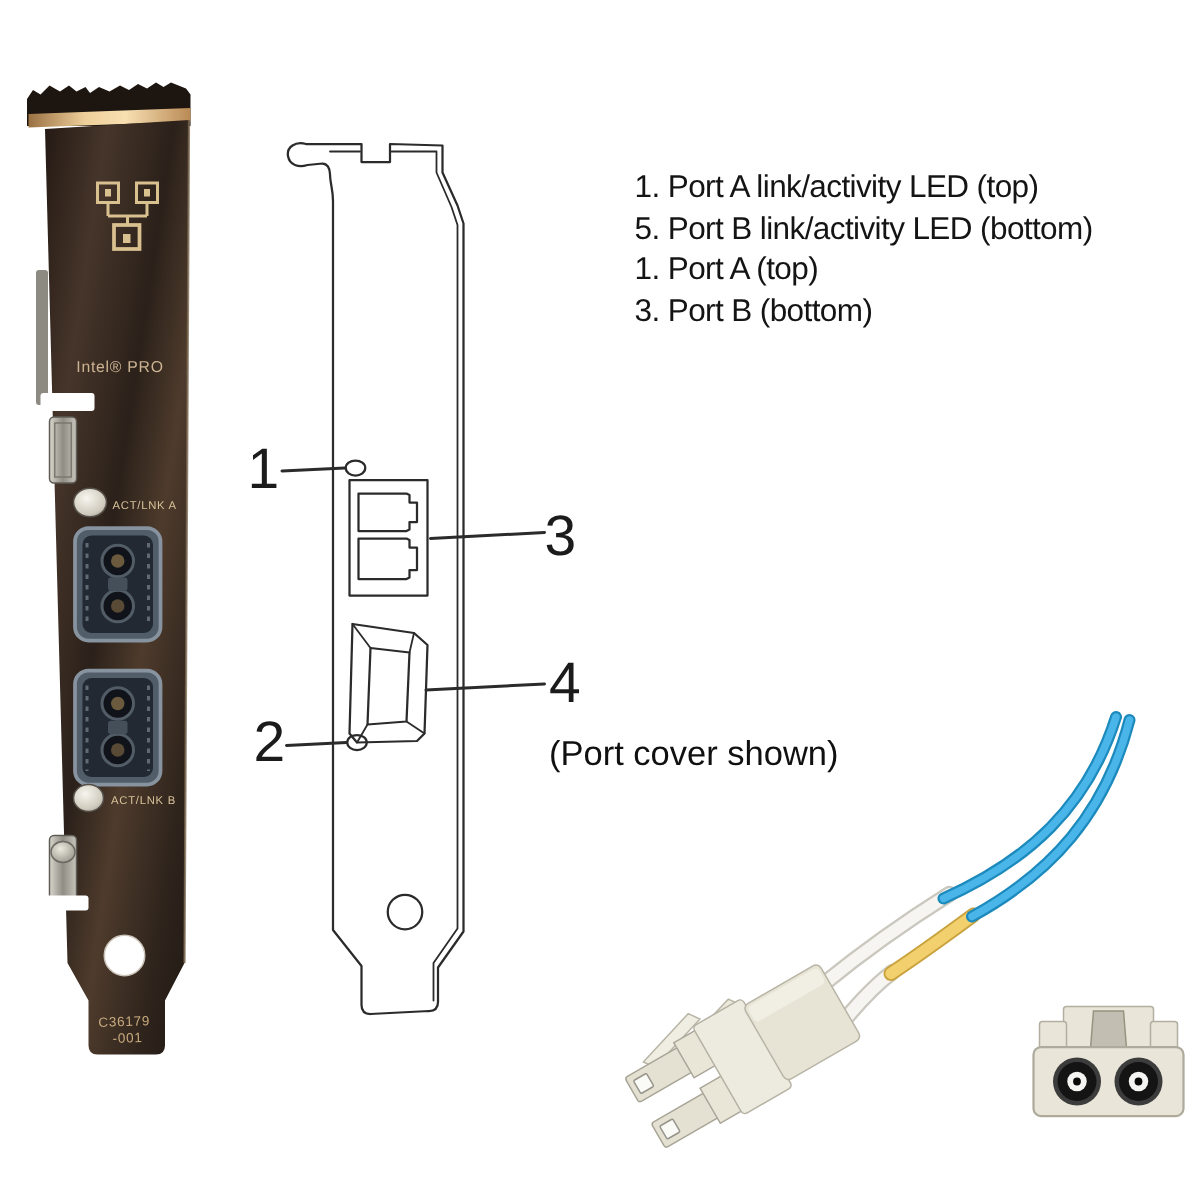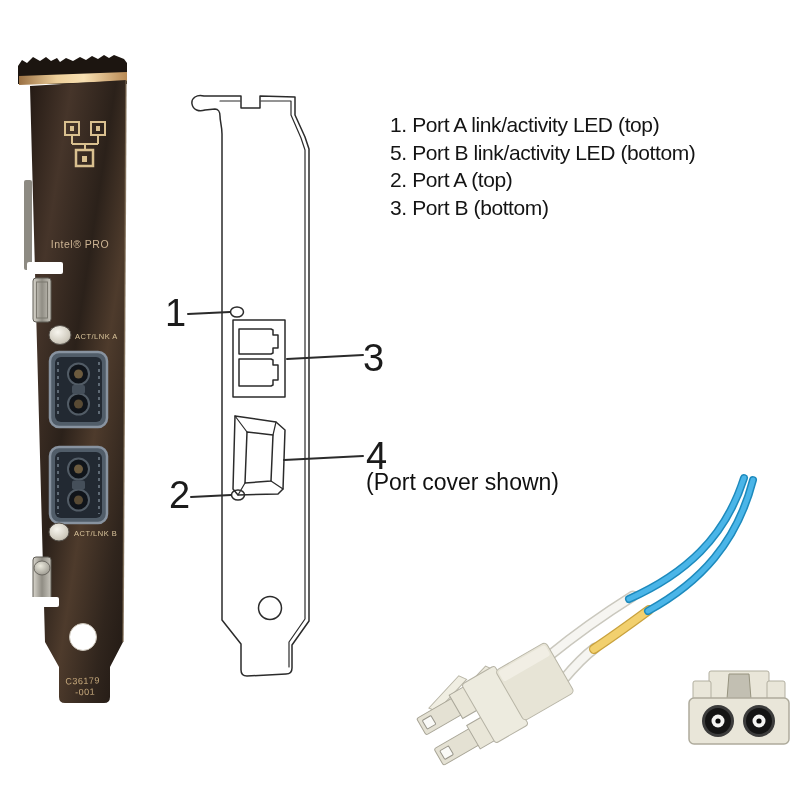--- a/index.html
+++ b/index.html
@@ -1,22 +1,22 @@
 <!DOCTYPE html>
 <html><head>
 <meta charset="utf-8">
 <style>
   html,body{margin:0;padding:0;background:#ffffff;}
   #stage{position:relative;width:800px;height:800px;background:#ffffff;overflow:hidden;
          font-family:"Liberation Sans",sans-serif;}
   .abs{position:absolute;}
   .callout-num{position:absolute;font-size:38px;font-weight:400;color:#1b1b1b;line-height:1;}
-  #legend{position:absolute;left:390px;top:111px;font-size:21px;line-height:27.5px;
+  #legend{position:absolute;left:423px;top:111px;font-size:21px;line-height:27.5px;
           letter-spacing:-0.4px;color:#141414;}
-  #port-cover-note{position:absolute;left:366px;top:470px;font-size:23px;color:#101010;line-height:1.1;}
+  #port-cover-note{position:absolute;left:366px;top:490px;font-size:23px;color:#101010;line-height:1.1;}
   svg{display:block;}
   svg text{font-family:"Liberation Sans",sans-serif;}
 </style>
 </head>
 <body>
 
 <div id="stage">
 
   <svg class="abs" style="left:13px;top:40px" width="125" height="670" viewBox="0 0 125 670">
     <defs>
@@ -219,19 +219,19 @@
   </svg>
 
   <div class="callout-num" style="left:165px;top:294px">1</div>
   <div class="callout-num" style="left:169px;top:476px">2</div>
   <div class="callout-num" style="left:363px;top:339px">3</div>
   <div class="callout-num" style="left:366px;top:437px">4</div>
 
   <div id="legend">
     <div>1. Port A link/activity LED (top)</div>
     <div>5. Port B link/activity LED (bottom)</div>
-    <div>2. Port A (top)</div>
+    <div>1. Port A (top)</div>
     <div>3. Port B (bottom)</div>
   </div>
 
   <div id="port-cover-note">(Port cover shown)</div>
 
 </div>
 
 </body></html>

